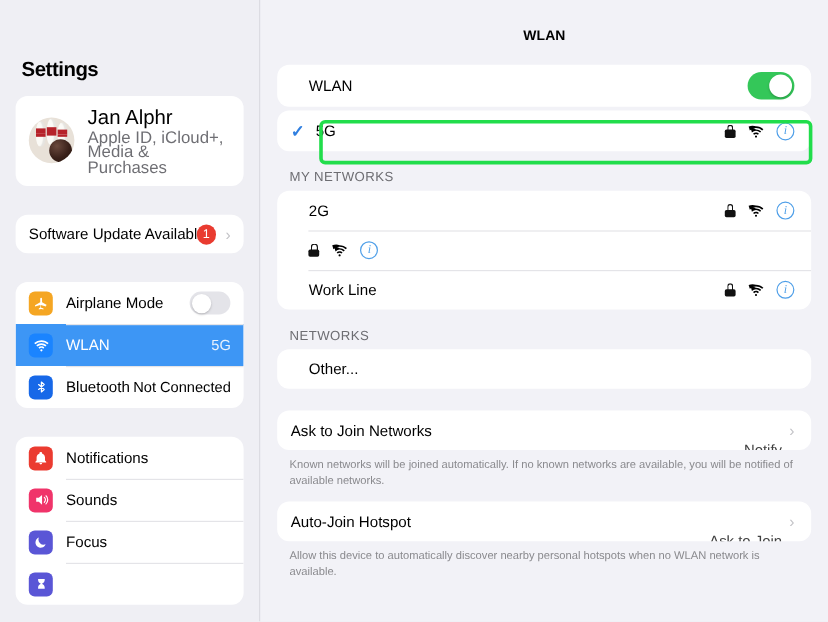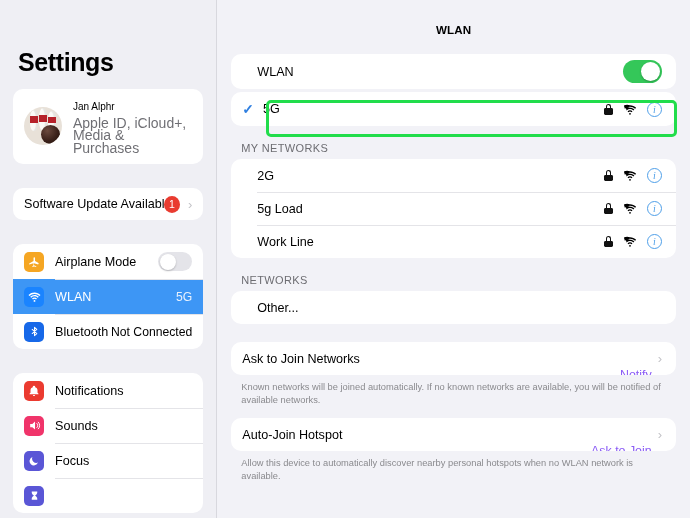--- a/index.html
+++ b/index.html
@@ -14,21 +14,21 @@
   
   #sidebar {
     width: 250px; height: 518px;
     background: #EFEFF4;
     border-right: 1px solid #D8D8DE;
     position: relative;
     overflow: hidden;
     padding: 0 13px;
   }
   .settings-title {
-    font-size: 25px; font-weight: bold; color: #000;
+    font-size: 17px; font-weight: bold; color: #000;
     letter-spacing: -0.4px;
     margin: 48px 0 12px 5px;
   }
   .sb-card {
     background: #FFFFFF;
     border-radius: 10px;
     overflow: hidden;
     margin-bottom: 12px;
   }
   .acct-row {
@@ -49,21 +49,21 @@
   }
   .avatar .pin i {
     position:absolute; left:0; right:0; top:30%; height:18%;
     background:#B6222A;
   }
   .avatar .pin i.b { top:48%; height:13%; }
   .avatar .ball {
     position:absolute; border-radius:50%;
     background: radial-gradient(circle at 34% 30%, #6b4a3e 0%, #3a211a 55%, #211009 100%);
   }
-  .acct-name { font-size: 10px; color: #000; line-height: 17px; }
+  .acct-name { font-size: 17px; color: #000; line-height: 17px; }
   .acct-sub { font-size: 14px; color: #3C3C43; opacity:.74; line-height: 12.4px; margin-top: 2px; }
 
   .sb-row {
     display: flex; align-items: center;
     height: 35px;
     padding: 0 11px 0 11px;
     position: relative;
     font-size: 12.6px; color: #000;
   }
   .sb-row.update { height: 32px; font-size: 12.6px; }
@@ -128,21 +128,21 @@
     position: relative;
     font-size: 12.6px; color: #000;
   }
   .d-row.inset { padding-left: 26px; }
   .d-row + .d-row::before {
     content:""; position:absolute; left:26px; right:0; top:0;
     height:1px; background:#E4E4E8;
   }
   .d-row.noline::before { display:none; }
   .d-label { flex: 1 1 auto; }
-  .d-value { font-size: 12.4px; color: #8b5cf6; margin-right: 6px; margin-top: 32px; }
+  .d-value { font-size: 12.4px; color: #404040; margin-right: 6px; margin-top: 32px; }
   .d-chev { color:#C3C3C7; font-size:13px; line-height:1; }
 
   .toggle-lg {
     width: 39px; height: 23px; border-radius: 12px;
     background: #34C759; position: relative; flex: 0 0 39px;
   }
   .toggle-lg::after {
     content:""; position:absolute; top:1.7px; left:17.5px;
     width:19.6px; height:19.6px; border-radius:50%;
     background:#fff; box-shadow: 0 1px 2px rgba(0,0,0,.25);
@@ -366,21 +366,20 @@
               <div class="body"></div>
             </div>
           <svg width="14" height="11" viewBox="0 0 24 19">
               <path d="M12 15.4a1.55 1.55 0 110 3.1 1.55 1.55 0 010-3.1zm0-4.4c1.7 0 3.2.7 4.3 1.8l-1.6 1.6a4 4 0 00-5.4 0l-1.6-1.6A6 6 0 0112 11zm0-4.4c2.9 0 5.5 1.1 7.5 3l-1.6 1.6a9 9 0 00-11.8 0L4.5 5.2A11 11 0 0112 6.6zm0-4.4c4.1 0 7.8 1.6 10.6 4.3l-1.7 1.6a13.3 13.3 0 00-17.8 0L1.4 2.5A15 15 0 0112 2.2z" fill="#000"></path>
             </svg>
           <div class="info-i">i</div>
         </div>
       </div>
 
       <div class="d-row inset">
-        <div class="d-label">5g Load</div>
         <div class="net-icons">
           <div class="lock">
               <div class="shk"></div>
               <div class="body"></div>
             </div>
           <svg width="14" height="11" viewBox="0 0 24 19">
               <path d="M12 15.4a1.55 1.55 0 110 3.1 1.55 1.55 0 010-3.1zm0-4.4c1.7 0 3.2.7 4.3 1.8l-1.6 1.6a4 4 0 00-5.4 0l-1.6-1.6A6 6 0 0112 11zm0-4.4c2.9 0 5.5 1.1 7.5 3l-1.6 1.6a9 9 0 00-11.8 0L4.5 5.2A11 11 0 0112 6.6zm0-4.4c4.1 0 7.8 1.6 10.6 4.3l-1.7 1.6a13.3 13.3 0 00-17.8 0L1.4 2.5A15 15 0 0112 2.2z" fill="#000"></path>
             </svg>
           <div class="info-i">i</div>
         </div>

